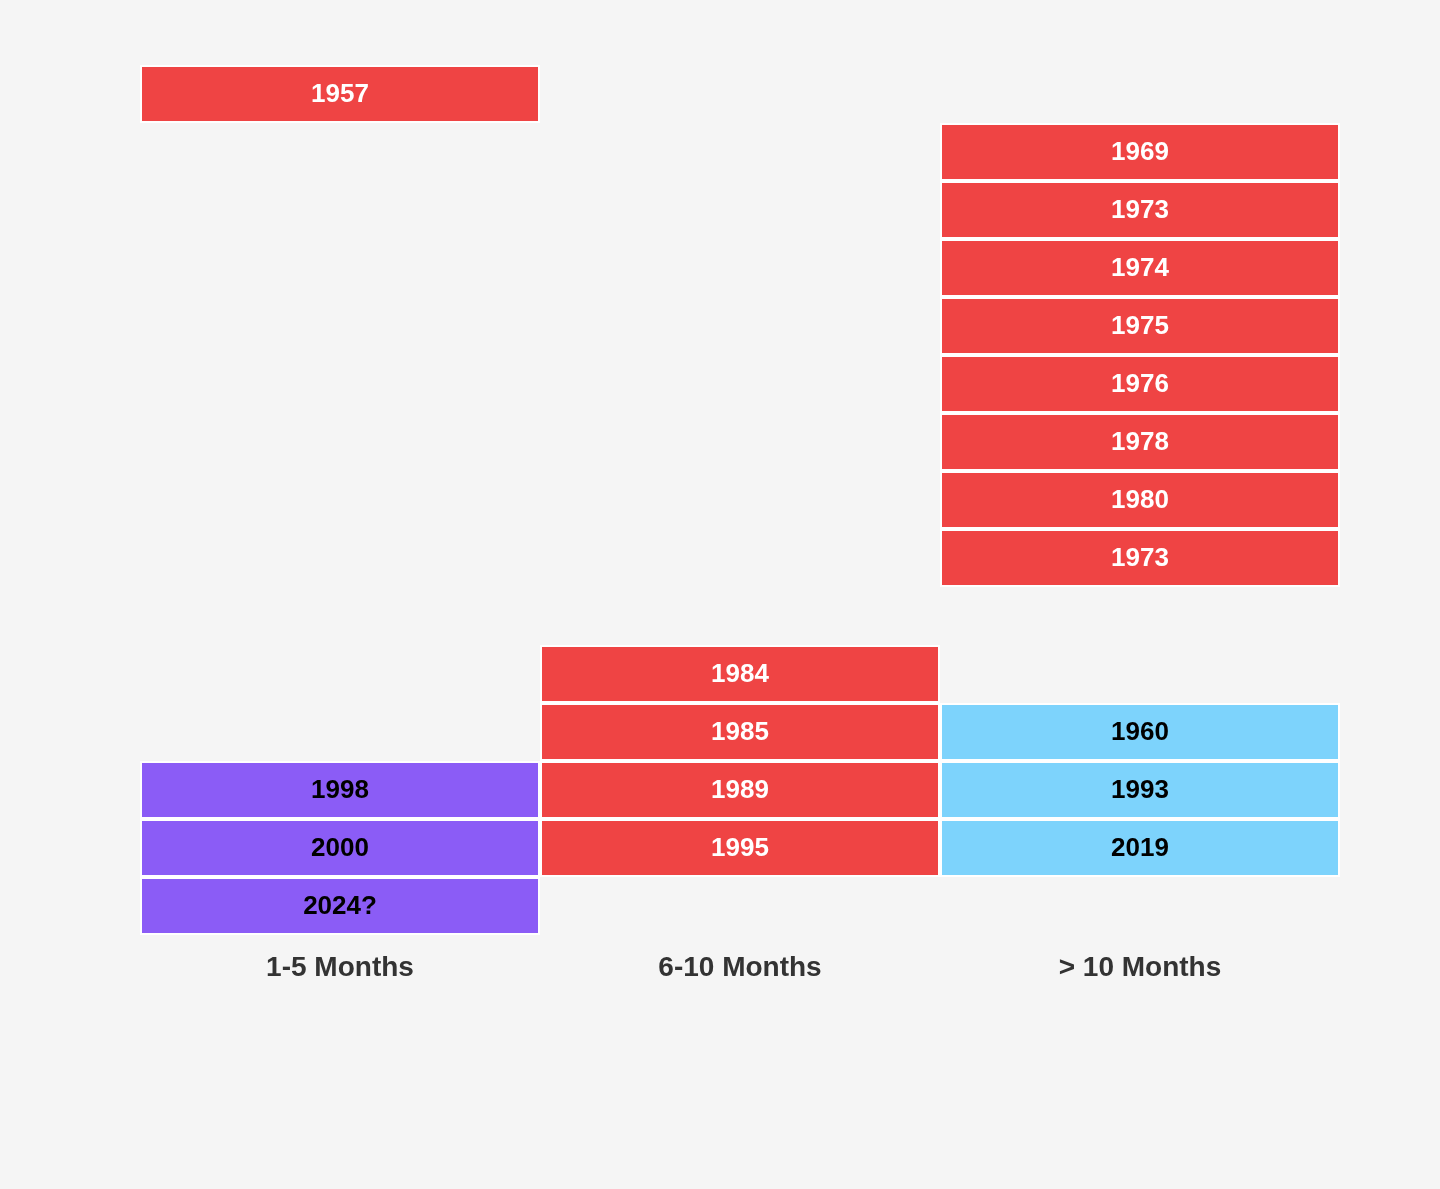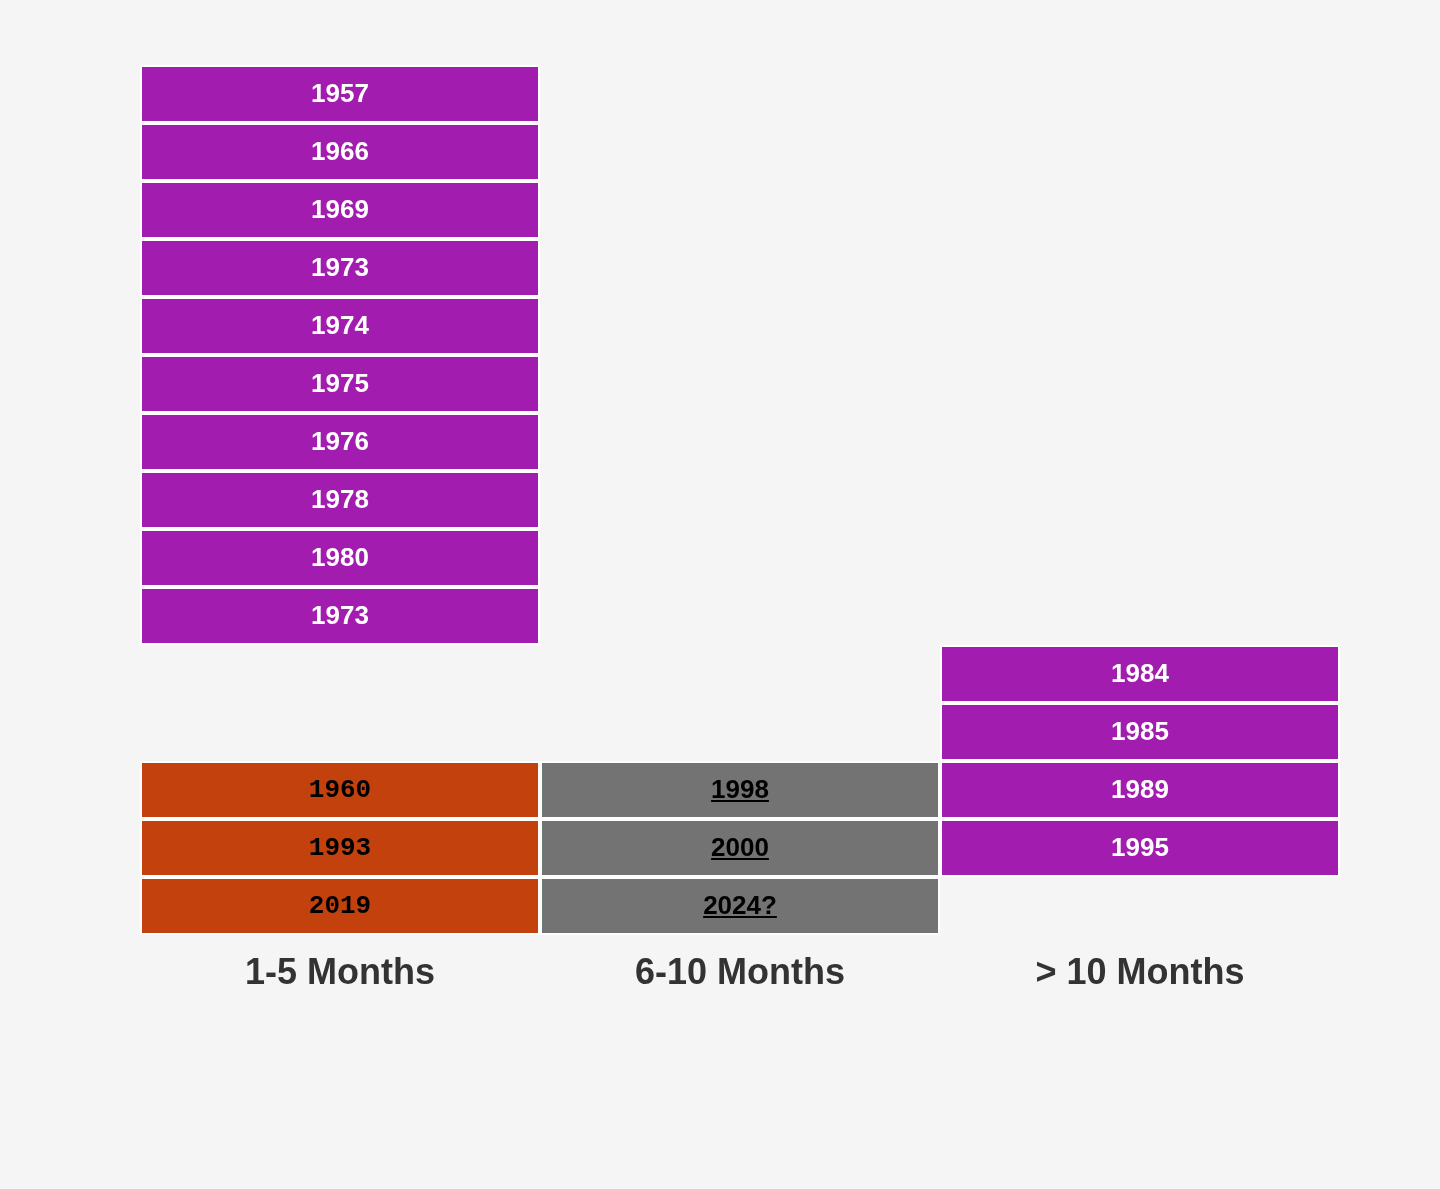--- a/index.html
+++ b/index.html
@@ -44,65 +44,62 @@
       align-items: center;
       justify-content: center;
       height: 58px;
       border: 2px solid white;
       font-size: 26px;
       font-weight: bold;
       color: white;
     }
 
     .cell-green {
-      background-color: #a21caf;
+      background-color: #ef4444;
     }
 
     .cell-blue {
-      background-color: #c2410c;
+      background-color: #7dd3fc;
       color: #000;
-      font-family: Liberation Mono, monospace;
     }
 
     .cell-yellow {
-      background-color: #737373;
+      background-color: #8b5cf6;
       color: #000;
-      text-decoration: underline;
     }
 
     .cell-empty {
       background-color: transparent;
       border: none;
     }
 
     .labels-row {
       display: grid;
       grid-template-columns: 400px 400px 400px;
       margin-top: 16px;
     }
 
     .label {
       display: flex;
       align-items: center;
       justify-content: center;
-      font-size: 36px;
+      font-size: 28px;
       font-weight: bold;
       color: #333;
     }
   </style>
 </head>
 <body>
 
 <div class="chart-container">
   <div class="grid-wrapper">
     <div class="grid" id="data-grid">
     <div class="cell cell-green">1957</div>
         <div class="cell cell-empty"></div>
         <div class="cell cell-empty"></div>
-        <div class="cell cell-green">1966</div>
         <div class="cell cell-empty"></div>
         <div class="cell cell-empty"></div>
         <div class="cell cell-green">1969</div>
         <div class="cell cell-empty"></div>
         <div class="cell cell-empty"></div>
         <div class="cell cell-green">1973</div>
         <div class="cell cell-empty"></div>
         <div class="cell cell-empty"></div>
         <div class="cell cell-green">1974</div>
         <div class="cell cell-empty"></div>

